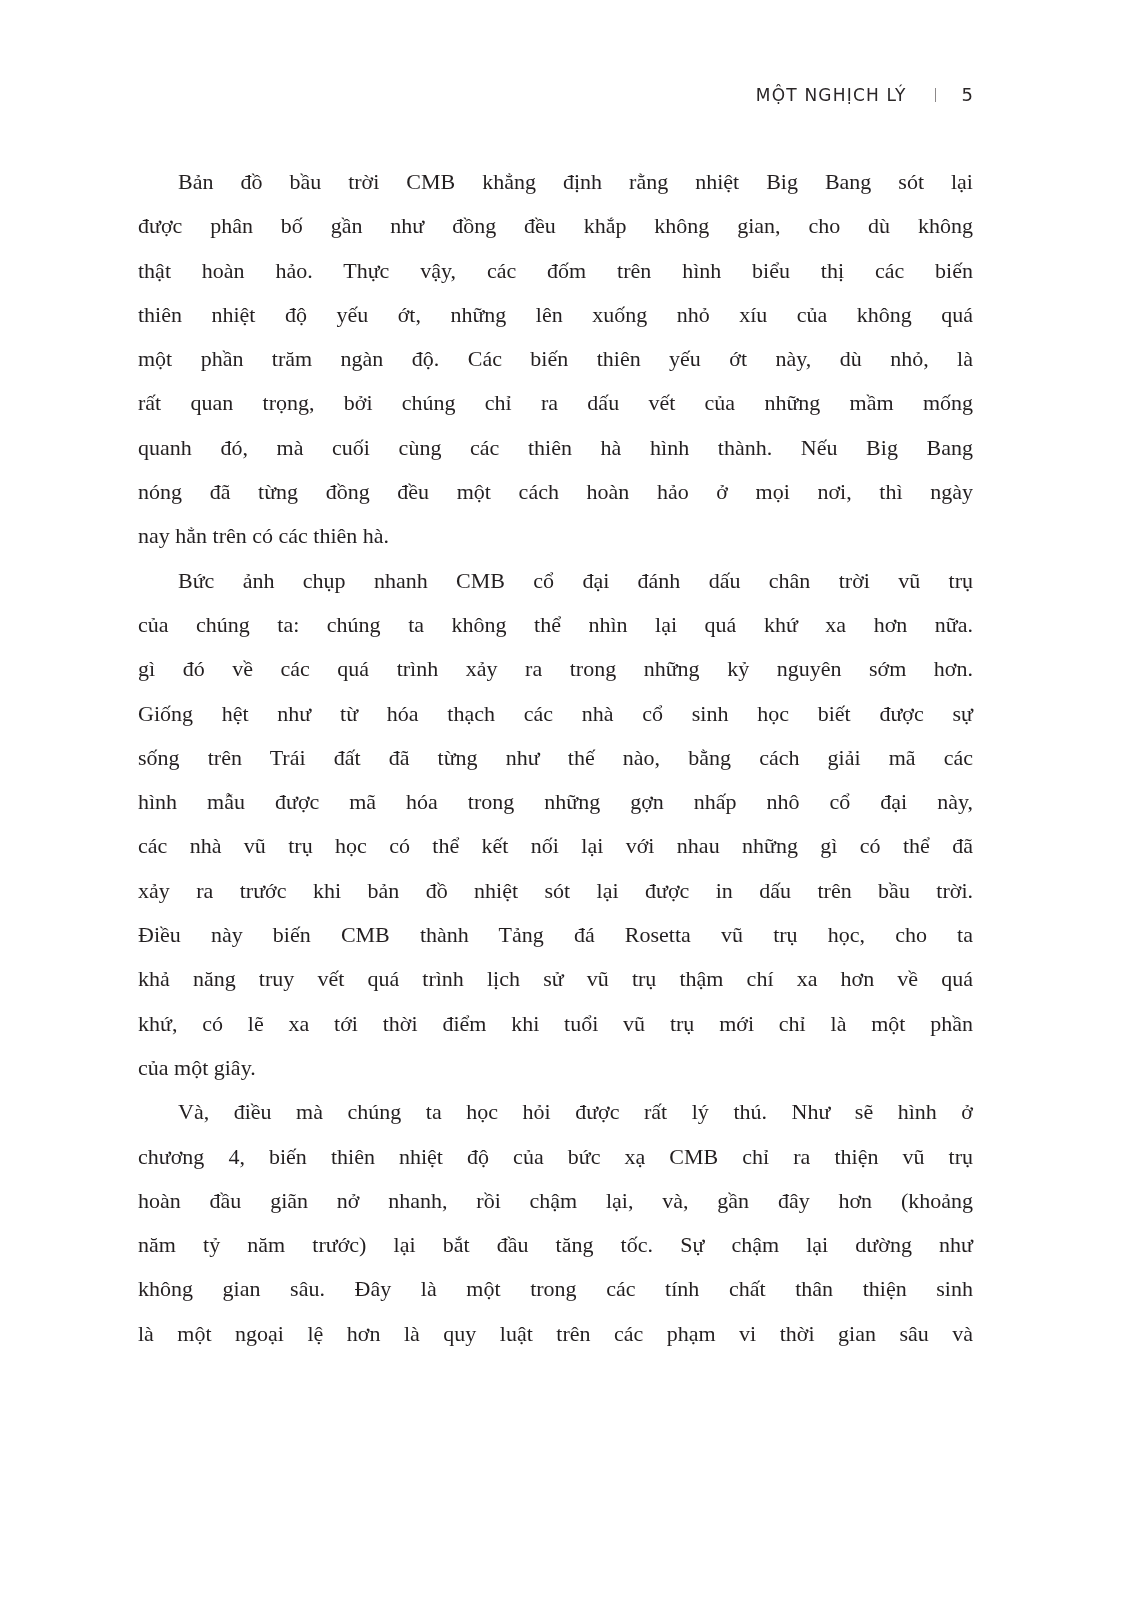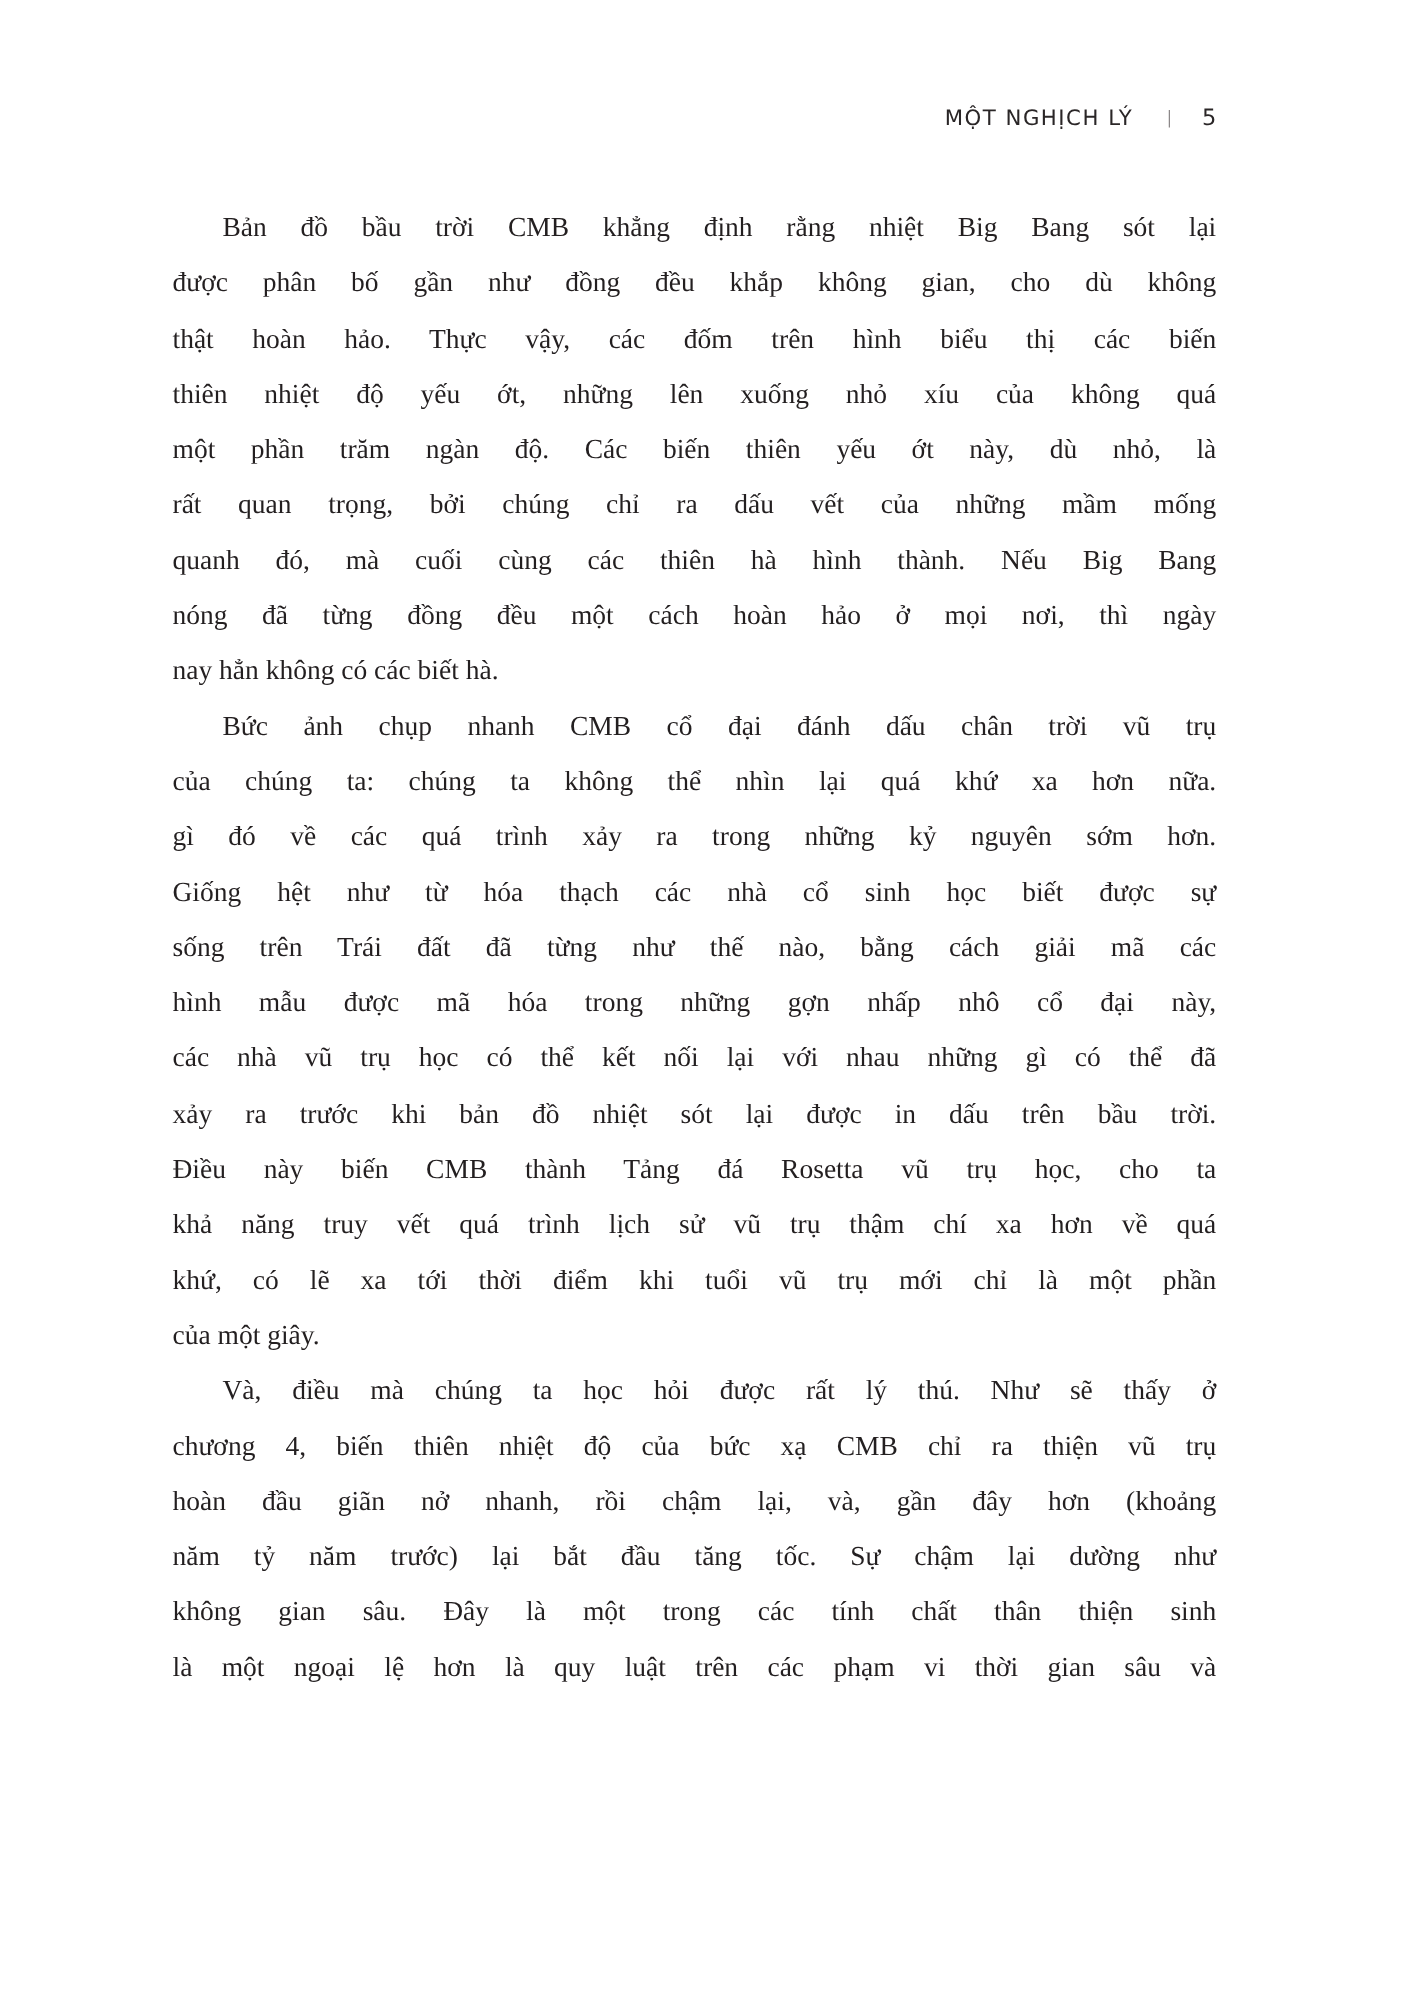--- a/index.html
+++ b/index.html
@@ -72,37 +72,37 @@
 <div class="text-block">
   <div>
     <span class="line first">Bản đồ bầu trời CMB khẳng định rằng nhiệt Big Bang sót lại</span>
     <span class="line">được phân bố gần như đồng đều khắp không gian, cho dù không</span>
     <span class="line">thật hoàn hảo. Thực vậy, các đốm trên hình biểu thị các biến</span>
     <span class="line">thiên nhiệt độ yếu ớt, những lên xuống nhỏ xíu của không quá</span>
     <span class="line">một phần trăm ngàn độ. Các biến thiên yếu ớt này, dù nhỏ, là</span>
     <span class="line">rất quan trọng, bởi chúng chỉ ra dấu vết của những mầm mống</span>
     <span class="line">quanh đó, mà cuối cùng các thiên hà hình thành. Nếu Big Bang</span>
     <span class="line">nóng đã từng đồng đều một cách hoàn hảo ở mọi nơi, thì ngày</span>
-    <span class="line last">nay hẳn không có các biết hà.</span>
+    <span class="line last">nay hẳn trên có các thiên hà.</span>
   </div>
   <div>
     <span class="line first">Bức ảnh chụp nhanh CMB cổ đại đánh dấu chân trời vũ trụ</span>
     <span class="line">của chúng ta: chúng ta không thể nhìn lại quá khứ xa hơn nữa.</span>
     <span class="line">gì đó về các quá trình xảy ra trong những kỷ nguyên sớm hơn.</span>
     <span class="line">Giống hệt như từ hóa thạch các nhà cổ sinh học biết được sự</span>
     <span class="line">sống trên Trái đất đã từng như thế nào, bằng cách giải mã các</span>
     <span class="line">hình mẫu được mã hóa trong những gợn nhấp nhô cổ đại này,</span>
     <span class="line">các nhà vũ trụ học có thể kết nối lại với nhau những gì có thể đã</span>
     <span class="line">xảy ra trước khi bản đồ nhiệt sót lại được in dấu trên bầu trời.</span>
     <span class="line">Điều này biến CMB thành Tảng đá Rosetta vũ trụ học, cho ta</span>
     <span class="line">khả năng truy vết quá trình lịch sử vũ trụ thậm chí xa hơn về quá</span>
     <span class="line">khứ, có lẽ xa tới thời điểm khi tuổi vũ trụ mới chỉ là một phần</span>
     <span class="line last">của một giây.</span>
   </div>
   <div>
-    <span class="line first">Và, điều mà chúng ta học hỏi được rất lý thú. Như sẽ thấy ở</span>
+    <span class="line first">Và, điều mà chúng ta học hỏi được rất lý thú. Như sẽ hình ở</span>
     <span class="line">chương 4, biến thiên nhiệt độ của bức xạ CMB chỉ ra thiện vũ trụ</span>
     <span class="line">hoàn đầu giãn nở nhanh, rồi chậm lại, và, gần đây hơn (khoảng</span>
     <span class="line">năm tỷ năm trước) lại bắt đầu tăng tốc. Sự chậm lại dường như</span>
     <span class="line">không gian sâu. Đây là một trong các tính chất thân thiện sinh</span>
     <span class="line">là một ngoại lệ hơn là quy luật trên các phạm vi thời gian sâu và</span>
   </div>
 </div>
 
 </body></html>

